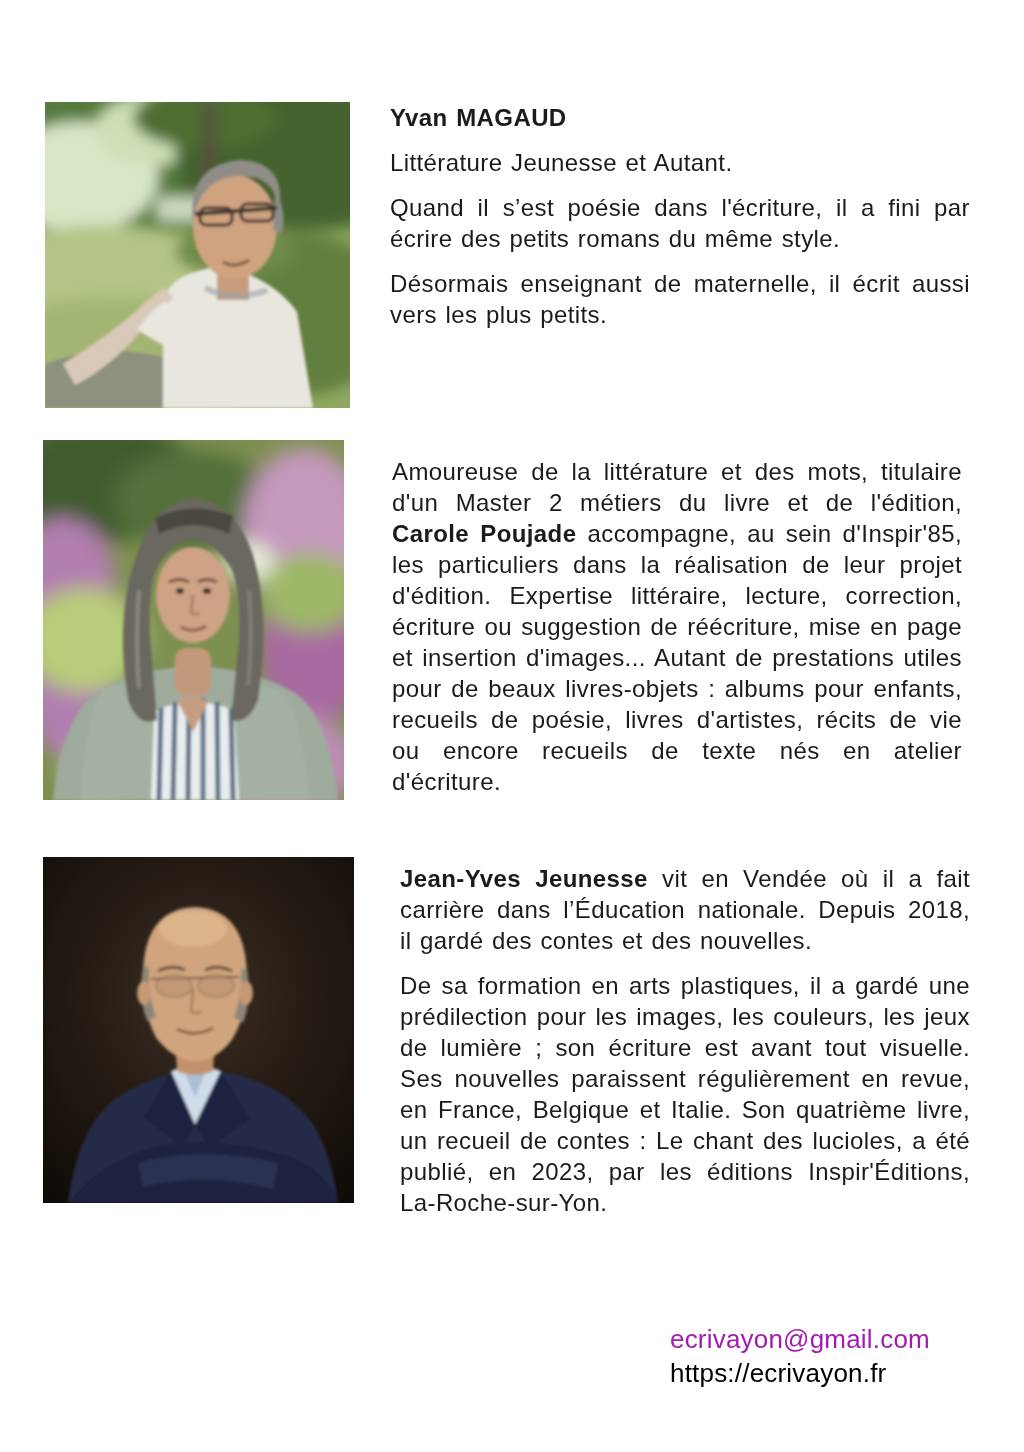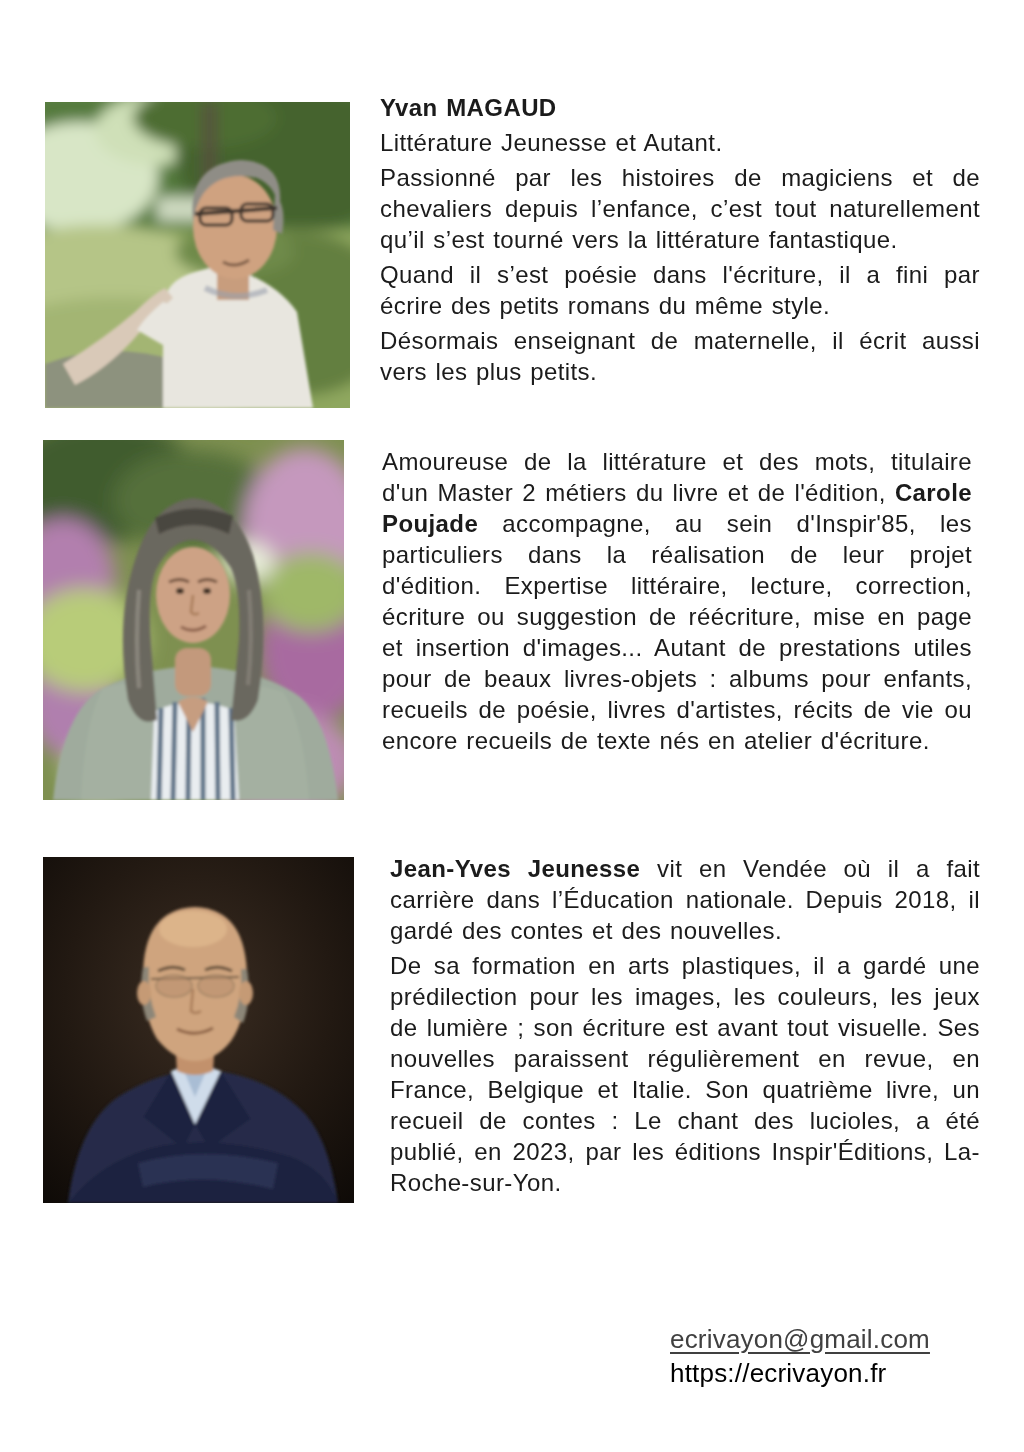--- a/index.html
+++ b/index.html
@@ -6,34 +6,34 @@
   .page {
     position:relative; width:1024px; height:1452px; background:#ffffff;
     font-family:"Liberation Sans","DejaVu Sans",sans-serif; color:#1b1b1b;
     overflow:hidden;
   }
   figure.photo { position:absolute; margin:0; padding:0; overflow:hidden; background:#ddd; }
   figure.photo svg { display:block; width:100%; height:100%; }
 
   .bio { position:absolute; text-align:justify; font-size:24px; line-height:31px;
          letter-spacing:0.4px; word-spacing:1.5px; color:#1b1b1b; }
-  .bio p { margin:4px; padding:0; }
+  .bio p { margin:14px; padding:0; }
   .b { font-weight:bold; }
 
   .bio-1 { left:376px; top:88px;  width:608px; }
   .bio-2 { left:378px; top:442px; width:598px; }
   .bio-3 { left:386px; top:849px; width:598px; }
 
   .photo-1 { left:45px; top:102px; width:305px; height:306px; }
   .photo-2 { left:43px; top:440px; width:301px; height:360px; }
   .photo-3 { left:43px; top:857px; width:311px; height:346px; }
 
   .footer { position:absolute; left:670px; top:1322px; font-size:26px; line-height:34px;
             color:#000000; letter-spacing:0.2px; }
-  .footer .email { display:block; color:#404040; text-decoration:underline; text-underline-offset:4px; cursor:pointer; }
+  .footer .email { display:block; color:#a21caf; text-underline-offset:4px; cursor:pointer; }
   .footer .website { display:block; }
 </style>
 </head>
 <body>
 
 <div class="page">
 
   <section>
     <figure class="photo photo-1" aria-label="Photo portrait d'Yvan Magaud assis dans l'herbe sous des arbres, t-shirt blanc, lunettes">
       <svg viewBox="0 0 305 306" preserveAspectRatio="none">
@@ -73,21 +73,20 @@
           <rect x="155" y="106" width="32" height="17" rx="6" fill="none" stroke="#3a332c" stroke-width="3"></rect>
           <rect x="196" y="102" width="32" height="17" rx="6" fill="none" stroke="#3a332c" stroke-width="3"></rect>
           <path d="M178,160 Q190,167 204,158" stroke="#7a5a44" stroke-width="3" fill="none"></path>
           <path d="M160,186 Q190,201 222,188" stroke="#9aa0ad" stroke-width="6" fill="none" opacity="0.6"></path>
         </g>
       </svg>
     </figure>
     <div class="bio bio-1">
       <p><span class="b">Yvan MAGAUD</span></p>
       <p>Littérature Jeunesse et Autant.</p>
-      <p>Passionné par les histoires de magiciens et de chevaliers depuis l’enfance, c’est tout naturellement qu’il s’est tourné vers la littérature fantastique.</p>
       <p>Quand il s’est poésie dans l'écriture, il a fini par écrire des petits romans du même style.</p>
       <p>Désormais enseignant de maternelle, il écrit aussi vers les plus petits.</p>
     </div>
   </section>
 
   <section>
     <figure class="photo photo-2" aria-label="Photo portrait de Carole Poujade devant des fleurs roses, gilet gris, haut rayé">
       <svg viewBox="0 0 301 360" preserveAspectRatio="none">
         <defs>
           <filter id="pb2" x="-20%" y="-20%" width="140%" height="140%">

